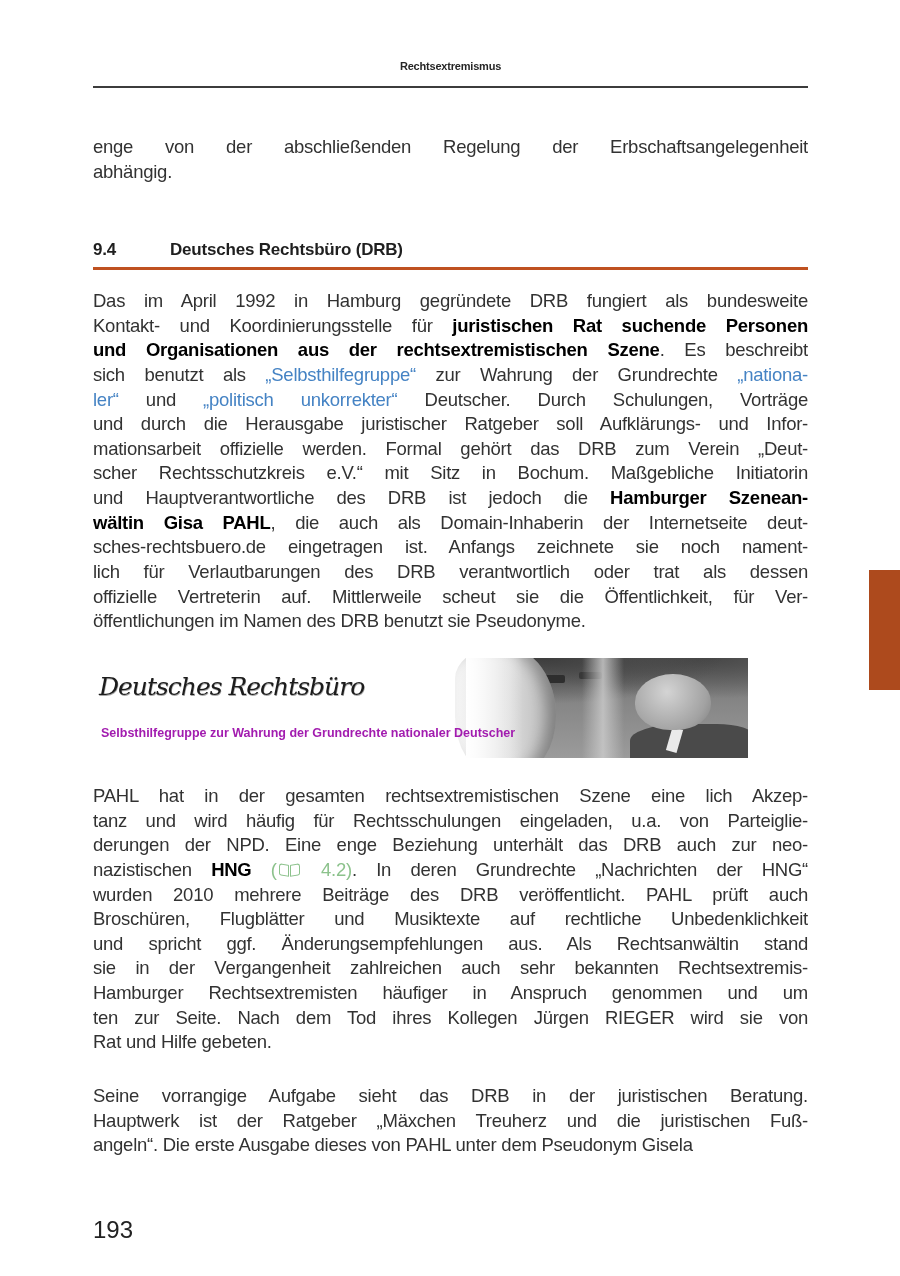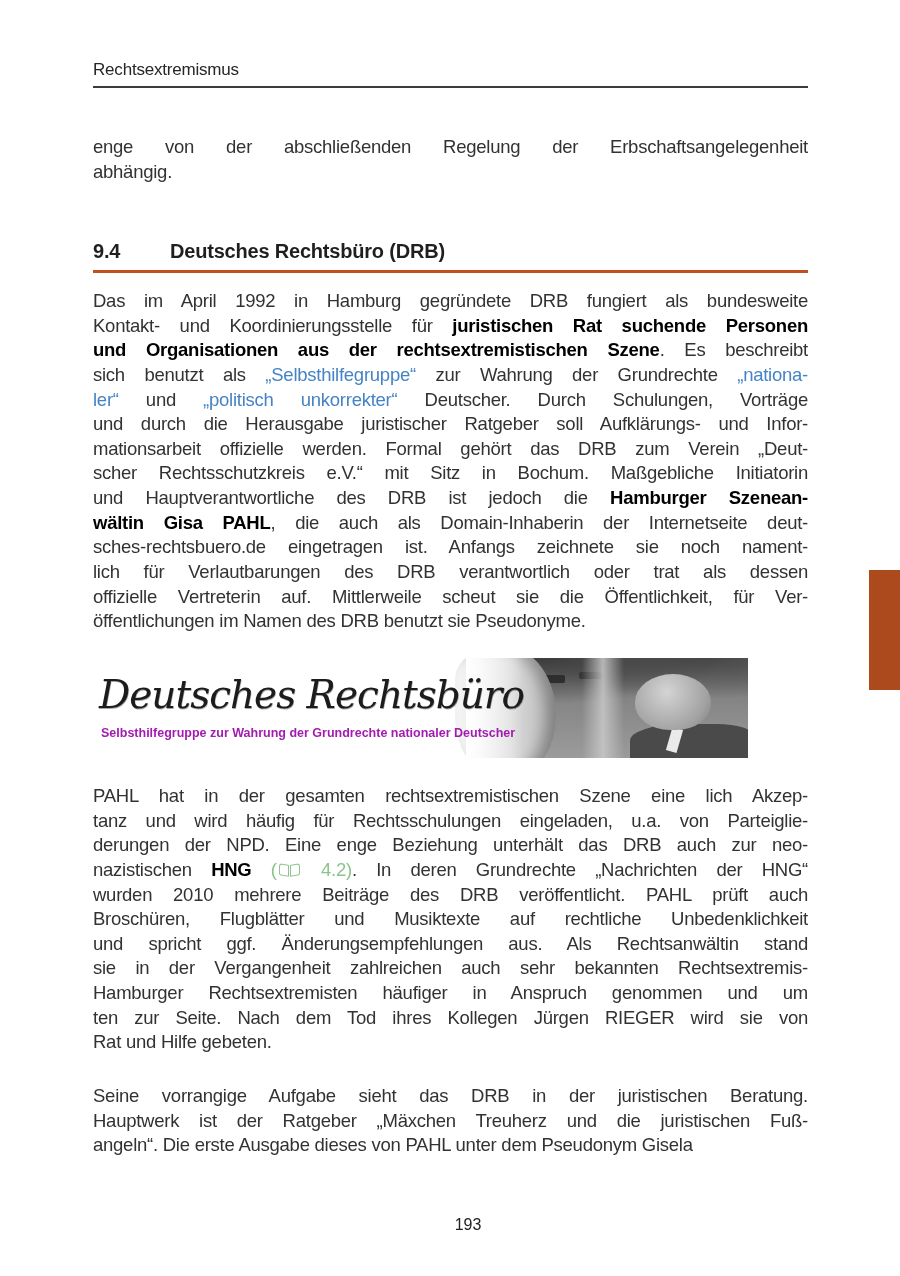--- a/index.html
+++ b/index.html
@@ -3,22 +3,22 @@
 <meta charset="utf-8">
 <style>
   html,body{margin:0;padding:0;background:#e9e9e9;}
   .page{
     position:relative;width:900px;height:1276px;background:#ffffff;
     font-family:"Liberation Sans","DejaVu Sans",sans-serif;color:#323232;
     overflow:hidden;margin:0 auto;
   }
   
   .running-header{
-    position:absolute;top:60px;left:93px;width:715px;text-align:left;
-    font-size:17px;font-weight:normal;color:#262626;letter-spacing:-0.2px;
+    position:absolute;top:60px;left:93px;width:715px;text-align:center;
+    font-size:11px;font-weight:bold;color:#262626;letter-spacing:-0.2px;
   }
   .header-rule{position:absolute;top:86px;left:93px;width:715px;height:2px;background:#3c3c3c;}
   
   .textblock{position:absolute;left:93px;width:715px;font-size:18.5px;letter-spacing:-0.25px;}
   .tline{
     line-height:24.64px;height:24.64px;overflow:visible;
     text-align:justify;text-align-last:justify;-moz-text-align-last:justify;
   }
   .tline.last{text-align-last:left;-moz-text-align-last:left;}
   .b{font-weight:bold;color:#000000;}
@@ -30,30 +30,30 @@
     margin:0 2px;vertical-align:-1px;
   }
   .book-icon::before,.book-icon::after{
     content:"";position:absolute;bottom:1px;width:8px;height:10px;background:#fff;
     border:1.6px solid #8cc28c;
   }
   .book-icon::before{left:0;transform:skewY(9deg);border-radius:3px 1px 0 2px;border-right-width:1px;}
   .book-icon::after{right:0;transform:skewY(-9deg);border-radius:1px 3px 2px 0;border-left-width:1px;}
   
   .section-heading{position:absolute;top:240px;left:93px;width:715px;}
-  .sec-row{font-size:20px;font-weight:bold;color:#1f1f1f;letter-spacing:-0.2px;}
+  .sec-row{font-size:17px;font-weight:bold;color:#1f1f1f;letter-spacing:-0.2px;}
   .sec-num{display:inline-block;width:77px;}
   .heading-rule{margin-top:7px;height:2.5px;background:#bf5120;}
   
   .banner{position:absolute;top:658px;left:93px;width:655px;height:100px;margin:0;display:flex;overflow:hidden;background:#fff;}
   .banner-text{position:relative;flex:0 0 57%;z-index:3;}
   .banner-title{
     position:absolute;top:14px;left:6px;width:100%;
     font-family:"DejaVu Serif","Liberation Serif",serif;font-style:italic;
-    font-size:39px;color:#1c1c1c;white-space:nowrap;letter-spacing:-1px;
+    font-size:25px;color:#1c1c1c;white-space:nowrap;letter-spacing:-1px;
     text-shadow:0.5px 0.5px 0 rgba(0,0,0,.35);
   }
   .banner-tagline{
     position:absolute;top:68px;left:8px;width:120%;
     font-size:12.5px;font-weight:bold;color:#a21caf;white-space:nowrap;z-index:4;
   }
   .banner-photo{position:relative;flex:1;background:linear-gradient(180deg,#6b6b6b 0%,#868686 45%,#9b9b9b 100%);}
   .banner-photo .foliage{position:absolute;left:0;top:0;right:0;height:52%;
     background:radial-gradient(ellipse at 28% 0%,#3d3d3d,rgba(61,61,61,0) 62%),
                radial-gradient(ellipse at 85% 0%,#474747,rgba(71,71,71,0) 55%);}
@@ -71,22 +71,22 @@
     border-radius:50% 50% 46% 46%;}
   .banner-photo .man-body{position:absolute;right:-2%;bottom:-6%;width:44%;height:40%;
     background:#4a4a4a;border-radius:42% 30% 0 0;}
   .banner-photo .man-collar{position:absolute;right:24%;bottom:6%;width:4%;height:24%;
     background:#eaeaea;transform:rotate(16deg);}
   .banner-photo .left-fade{position:absolute;left:0;top:0;bottom:0;width:20%;
     background:linear-gradient(90deg,#ffffff,rgba(255,255,255,0));z-index:2;}
   
   .chapter-tab{position:absolute;top:570px;right:0;width:31px;height:120px;background:#ad4a1d;}
   
-  .page-number{position:absolute;top:1216px;left:93px;width:750px;text-align:center;
-    font-size:16px;color:#222222;letter-spacing:0;}
+  .page-number{position:absolute;top:1216px;left:93px;width:750px;text-align:left;
+    font-size:24px;color:#222222;letter-spacing:0;}
 </style>
 </head>
 <body>
 
 <div class="page">
 
   <div class="running-header">Rechtsextremismus</div>
   <div class="header-rule"></div>
 
   <section class="textblock" style="top:135px;">

